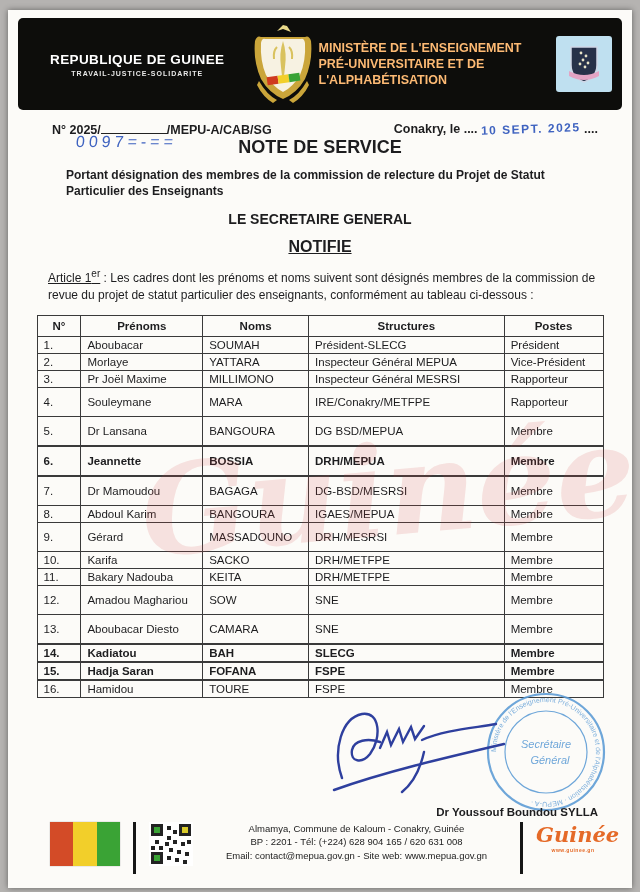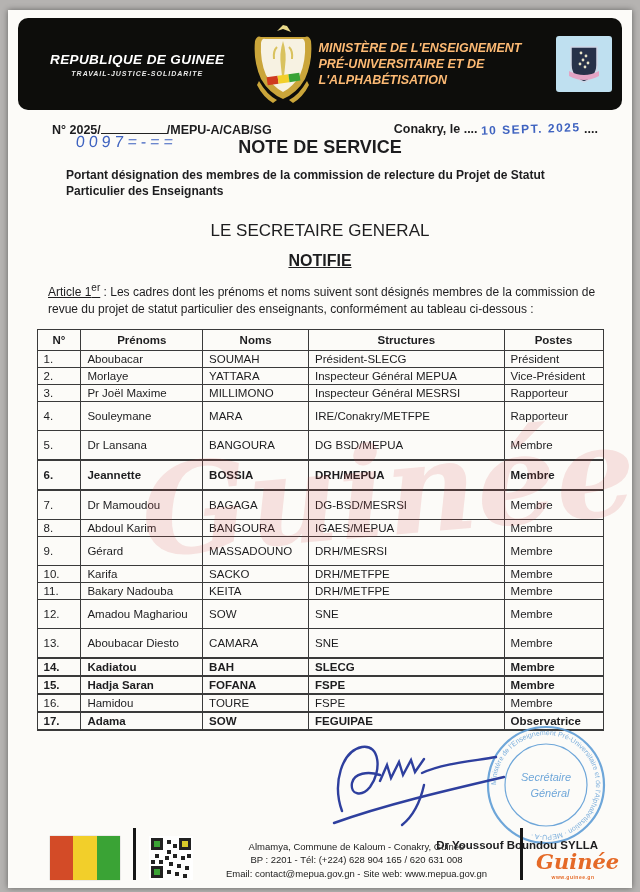--- a/index.html
+++ b/index.html
@@ -8,21 +8,21 @@
 
   .page {
     position:absolute; left:8px; top:10px; right:8px; bottom:4px;
     background:var(--page_bg,#fcfbf8); box-shadow:0 0 6px rgba(0,0,0,.45);
     overflow:hidden; color:var(--ink_black,#1d1d1f);
   }
 
   
   .banner {
     margin:8px 10px 0; height:92px; background:var(--banner_bg,#0d0d0b);
-    border-radius:10px; display:flex; align-items:center; padding:0 10px; gap:0;font-style:italic;
+    border-radius:5px; display:flex; align-items:center; padding:0 10px; gap:0;
   }
   .banner-left { flex:1.15; text-align:center; color:#fff; }
   .banner-left .rep { font-weight:bold; font-size:13.5px; letter-spacing:.4px; }
   .banner-left .motto { font-weight:bold; font-size:7px; letter-spacing:1px; margin-top:3px; color:#e8e8e8; }
   .coat { width:72px; height:86px; flex:0 0 auto; }
   .banner-right { flex:1.25; color:#fdba74; font-weight:bold; font-size:12.5px; line-height:1.3; }
   .mini-logo { width:56px; height:56px; flex:0 0 auto; background:#bfe0f0; border-radius:3px;
     display:flex; align-items:center; justify-content:center; }
 
   
@@ -30,21 +30,21 @@
     font-weight:bold; font-size:12.5px; position:relative; }
   .blank { display:inline-block; width:66px; border-bottom:1.5px solid #222; height:12px; }
   .handwritten { position:absolute; left:24px; top:11px; color:var(--hand_blue,#3f63c0);
     font-size:16px; letter-spacing:4px; transform:skewX(-5deg); font-weight:normal; }
   .stamp-date { color:var(--hand_blue,#3f63c0); font-size:12px; letter-spacing:1.5px;
     display:inline-block; transform:rotate(-2deg); }
 
   
   .doc-title { text-align:center; font-weight:bold; font-size:18px; margin-top:0; }
   .subject { font-weight:bold; font-size:12px; margin:9px 58px 0; line-height:1.35; }
-  .authority { text-align:center; font-weight:normal; font-size:17px; margin-top:22px; }
+  .authority { text-align:center; font-weight:bold; font-size:14px; margin-top:12px; }
   .notify { text-align:center; font-weight:bold; font-size:16px; margin-top:11px; text-decoration:underline; }
 
   .article { margin:11px 28px 0 40px; font-size:12px; line-height:1.38; }
   .article-label { font-weight:normal; text-decoration:underline; }
 
   
   table { margin:12px auto 0; width:567px; border-collapse:collapse; font-size:11.5px; }
   th, td { border:1px solid #3a3a3a; padding:2px 6px; text-align:left; vertical-align:middle; }
   th { text-align:center; font-weight:bold; padding:4px 6px; }
   col.c-n { width:44px; } col.c-pre { width:122px; } col.c-nom { width:106px; }
@@ -53,21 +53,21 @@
   tr.bold-row td { font-weight:bold; border-top-width:2px; border-bottom-width:2px; }
 
   
   .sig-area { position:relative; height:118px; margin-top:4px; }
   .stamp { position:absolute; right:14px; top:-14px; opacity:.88; }
   .signature { position:absolute; right:118px; top:-2px; }
   .sig-name { position:absolute; right:34px; top:104px; font-weight:bold; font-size:11.5px; }
 
   
   .footer { position:absolute; left:42px; right:22px; bottom:8px; height:58px;
-    display:flex; align-items:flex-end; gap:13px; }
+    display:flex; align-items:flex-start; gap:13px; }
   .flag { width:70px; height:44px; display:flex; box-shadow:0 0 1px #999; }
   .flag div { flex:1; }
   .f-red { background:var(--flag_red,#d34b27); }
   .f-yellow { background:var(--flag_yellow,#f2cf2a); }
   .f-green { background:var(--flag_green,#3aa335); }
   .v-div { width:3px; height:52px; background:#161616; }
   .qr { width:44px; height:44px; }
   .address { flex:1; text-align:center; font-size:9.5px; line-height:1.4; color:#222; }
   .brand { width:74px; text-align:center; }
   .brand .b-name { font-family:"DejaVu Serif", serif; font-style:italic; font-weight:bold;
@@ -266,27 +266,20 @@
           <td>FOFANA</td>
           <td>FSPE</td>
           <td>Membre</td>
         </tr>
         <tr>
           <td>16.</td>
           <td>Hamidou</td>
           <td>TOURE</td>
           <td>FSPE</td>
           <td>Membre</td>
-        </tr>
-        <tr class="bold-row">
-          <td>17.</td>
-          <td>Adama</td>
-          <td>SOW</td>
-          <td>FEGUIPAE</td>
-          <td>Observatrice</td>
         </tr>
       </tbody>
   </table>
 
 
   <div class="sig-area">
     <svg class="stamp" width="152" height="134" viewBox="0 0 152 134">
       <circle cx="80" cy="64" r="58" fill="none" stroke="#5b9bd5" stroke-width="2.2"></circle>
       <circle cx="80" cy="64" r="41" fill="none" stroke="#5b9bd5" stroke-width="1.2"></circle>
       <defs>

